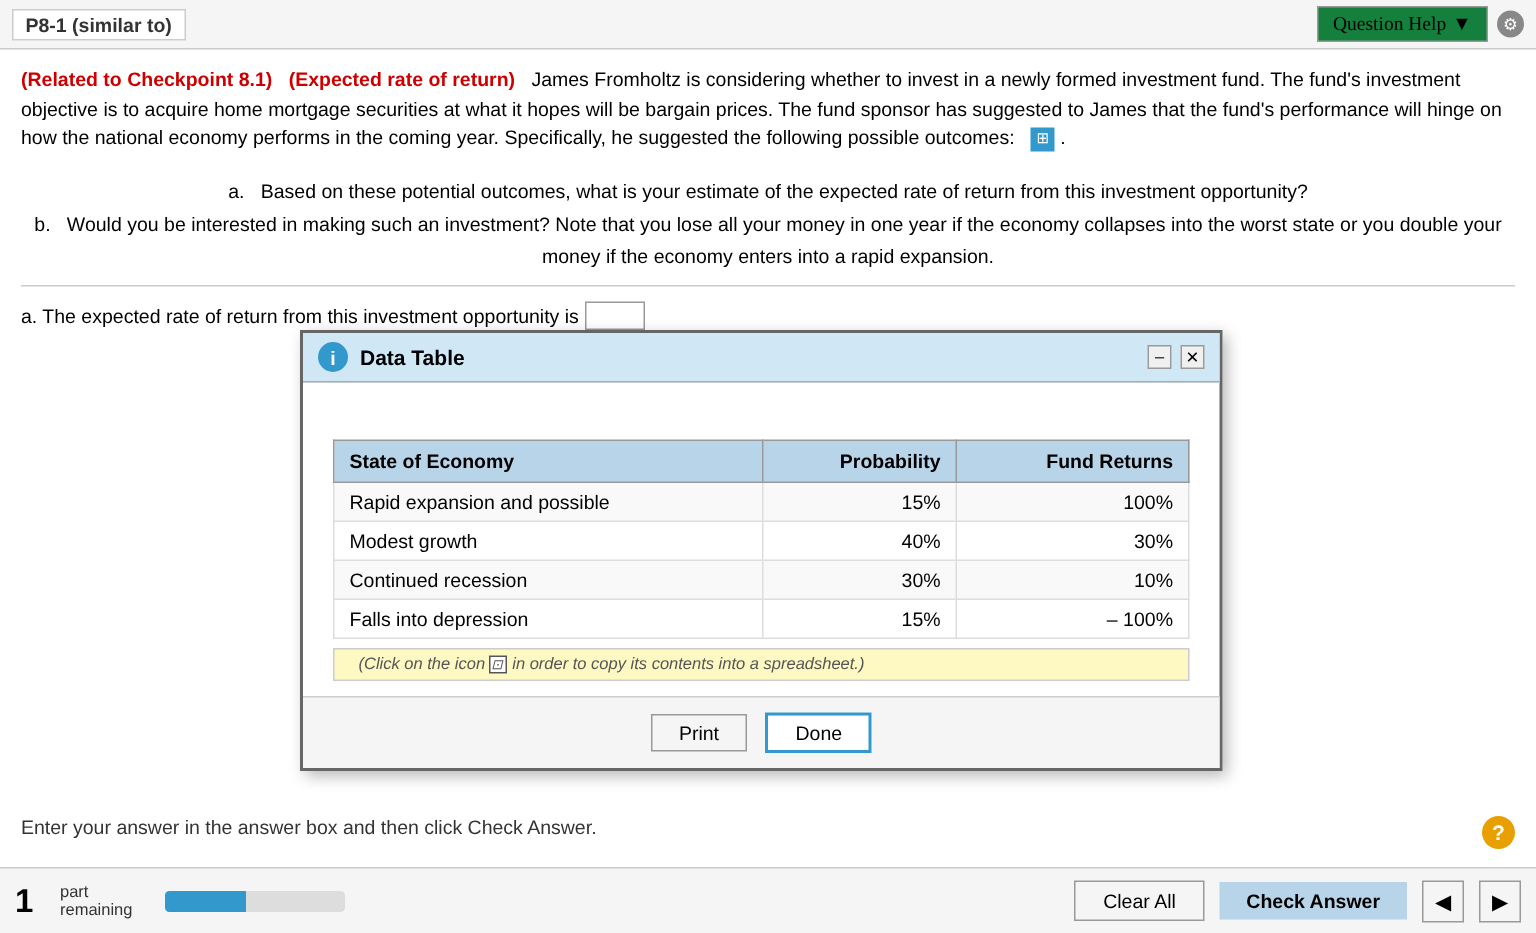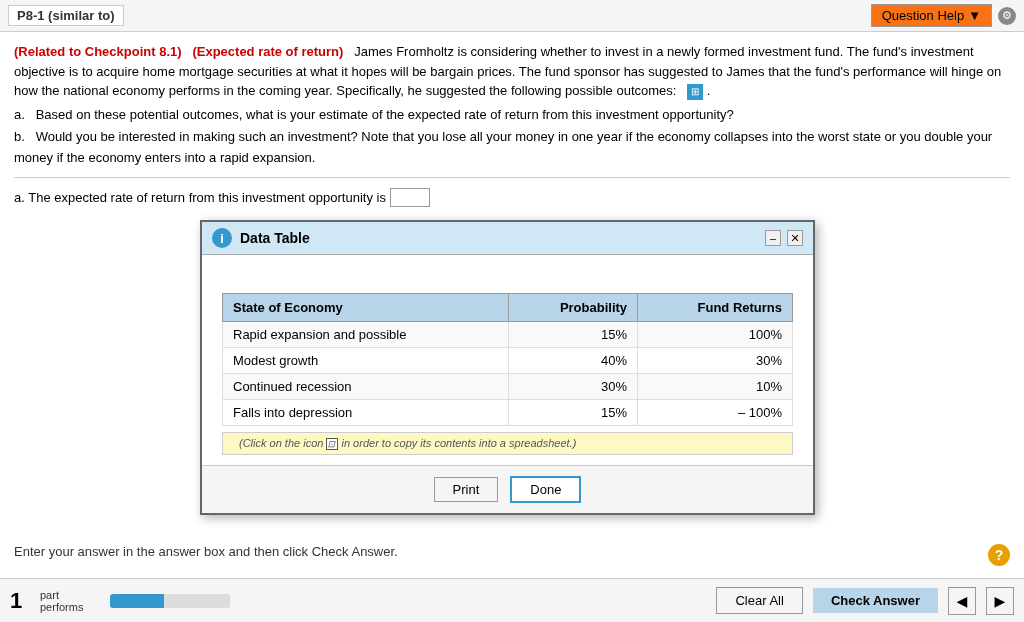--- a/index.html
+++ b/index.html
@@ -31,27 +31,28 @@
       padding: 2px 8px;
       background: #fff;
     }
     .top-bar-right {
       display: flex;
       align-items: center;
       gap: 6px;
     }
     .question-help-btn {
       border: 1px solid #999;
-      background: #f97316;
+      background: #15803d;
       padding: 3px 10px;
       font-size: 13px;
       cursor: pointer;
       display: flex;
       align-items: center;
       gap: 4px;
+      font-family: Liberation Serif, serif;
     }
     .gear-icon {
       width: 18px;
       height: 18px;
       background: #888;
       border-radius: 50%;
       display: inline-flex;
       align-items: center;
       justify-content: center;
       color: #fff;
@@ -84,23 +85,24 @@
       background: #3399cc;
       color: #fff;
       width: 16px;
       height: 16px;
       font-size: 10px;
       cursor: pointer;
       vertical-align: middle;
     }
 
     .parts-section {
-      margin-top: 4px;
+      margin-top: 16px;
       font-size: 13px;
       line-height: 1.6;
+      text-align: center;
     }
     .part-a, .part-b {
       margin-bottom: 2px;
     }
 
     .answer-section {
       margin-top: 10px;
       font-size: 13px;
       display: flex;
       align-items: center;
@@ -453,21 +455,21 @@
 
 <div class="bottom-hint">
   <span>Enter your answer in the answer box and then click Check Answer.</span>
   <div class="hint-question-icon">?</div>
 </div>
 
 <div class="footer-bar">
   <div class="part-number">1</div>
   <div class="part-info">
     <div>part</div>
-    <div>performs</div>
+    <div>remaining</div>
   </div>
   <div class="progress-bar-container">
     <div class="progress-bar-fill"></div>
   </div>
   <div class="footer-spacer"></div>
   <button class="btn-clear-all">Clear All</button>
   <button class="btn-check-answer">Check Answer</button>
   <button class="btn-nav">◀</button>
   <button class="btn-nav">▶</button>
 </div>

